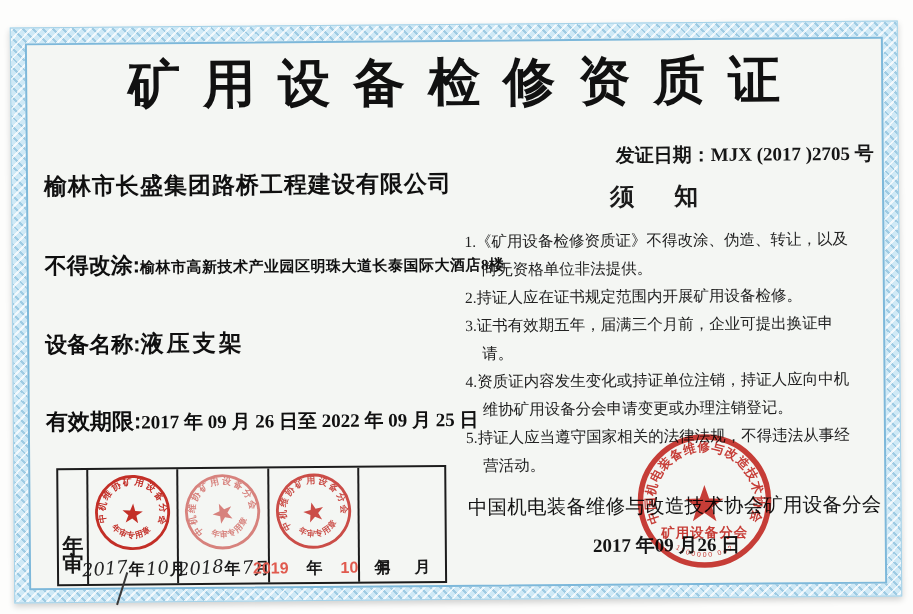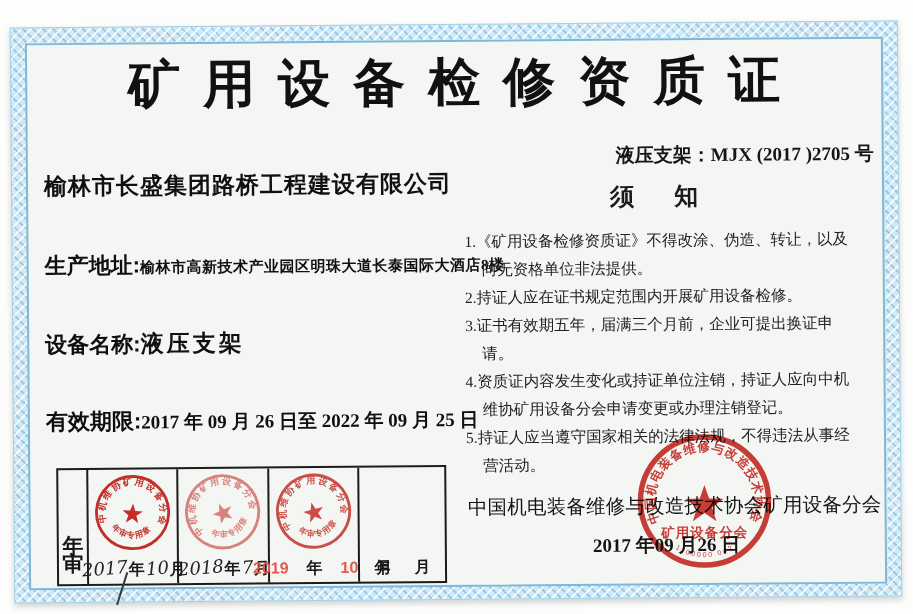--- a/index.html
+++ b/index.html
@@ -172,28 +172,28 @@
   </defs>
 </svg>
 
 <div class="stage">
   <div class="certificate">
     <div class="paper">
 
       <div class="title">矿用设备检修资质证</div>
 
       <div class="cert-number">
-        <span class="lbl">液压支架：</span><span class="val">MJX (2017 )2705 号</span>
+        <span class="lbl">发证日期：</span><span class="val">MJX (2017 )2705 号</span>
       </div>
 
       <div class="field f-company">
         <span class="fvalue">榆林市长盛集团路桥工程建设有限公司</span>
       </div>
       <div class="field f-address">
-        <span class="flabel">生产地址:</span>
+        <span class="flabel">不得改涂:</span>
         <span class="fvalue">榆林市高新技术产业园区明珠大道长泰国际大酒店8楼</span>
       </div>
       <div class="field f-equip">
         <span class="flabel">设备名称:</span>
         <span class="fvalue">液压支架</span>
       </div>
       <div class="field f-validity">
         <span class="flabel">有效期限:</span>
         <span class="fvalue">2017 年 09 月 26 日至 2022 年 09 月 25 日</span>
       </div>

